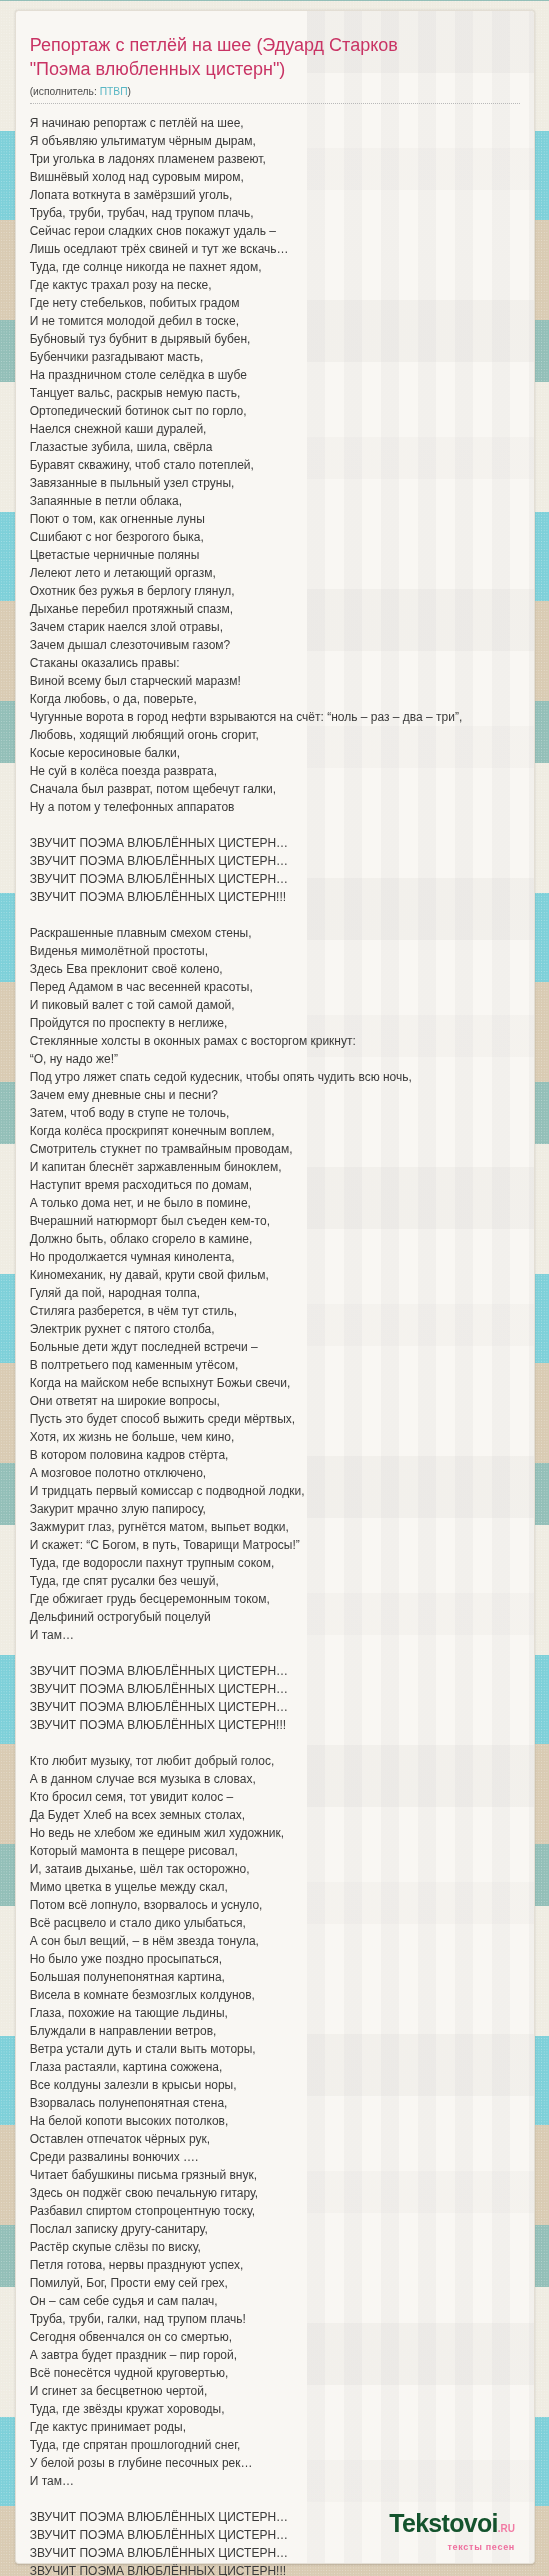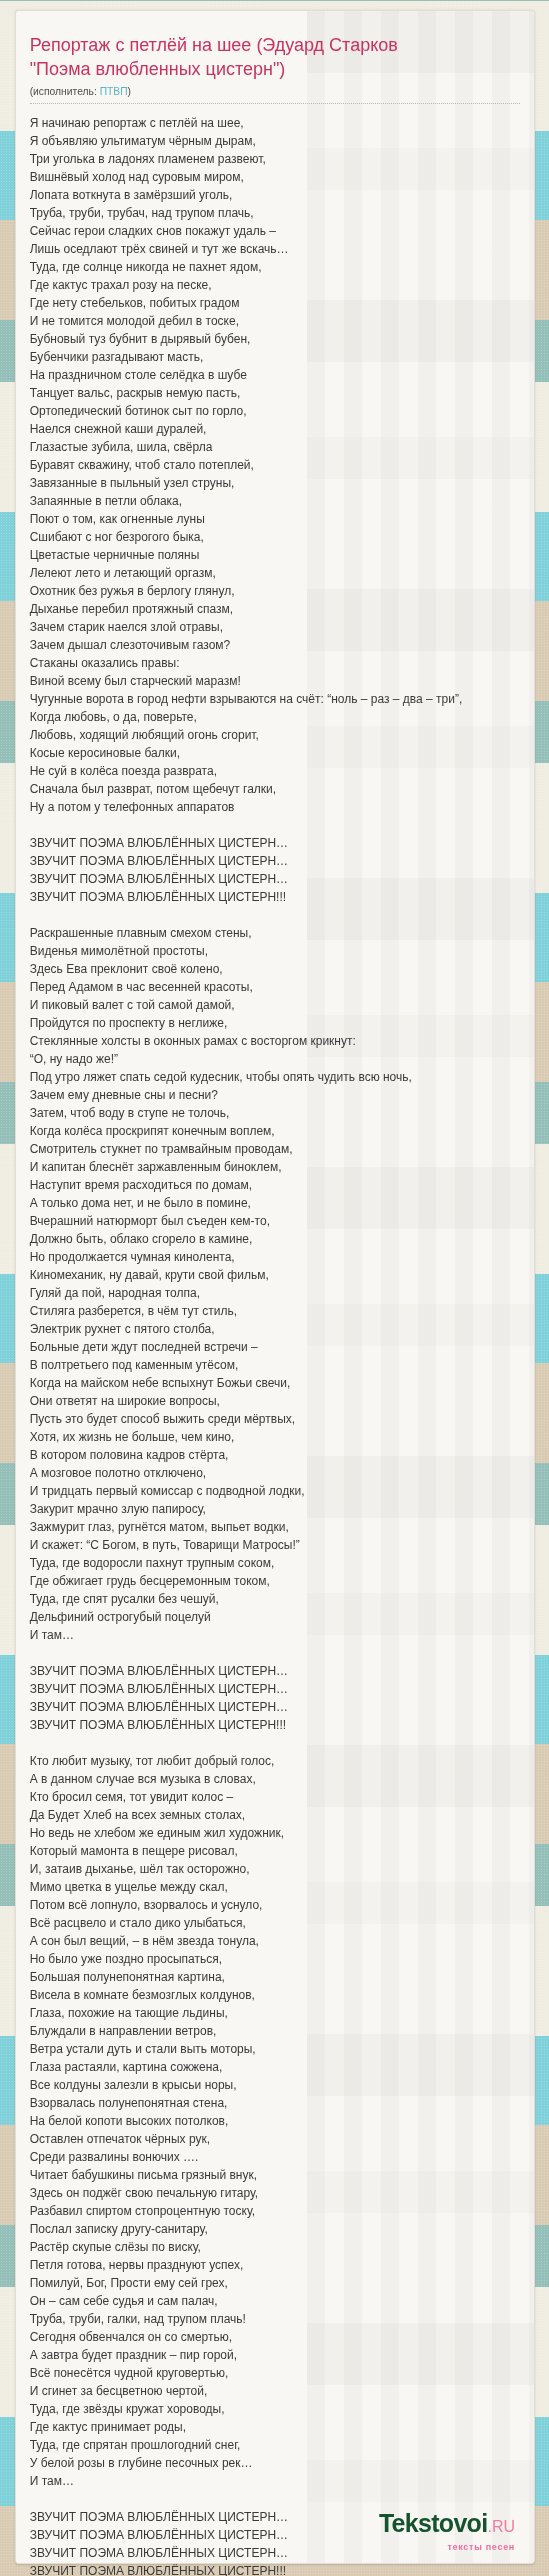--- a/index.html
+++ b/index.html
@@ -46,21 +46,21 @@
   }
   .stanza{margin:0 12px 18px 0;}
   .line{white-space:nowrap;height:18px;}
   .logo{
     position:absolute;right:19px;bottom:11px;text-align:right;line-height:1;
     cursor:pointer;
   }
   .logo-main{
     font-size:25px;font-weight:bold;color:#14532d;letter-spacing:-0.7px;
   }
-  .logo-tld{font-size:16px;font-weight:normal;color:#f27ba4;}
+  .logo-tld{font-size:10px;font-weight:bold;color:#f27ba4;}
   .logo-tagline{
     font-size:9px;font-weight:bold;color:#ef6e9e;margin-top:7px;letter-spacing:0.7px;
   }
 </style>
 </head>
 <body>
 
 <div class="card">
   <div class="ghost"></div>
 
@@ -97,22 +97,22 @@
         <div class="line">Поют о том, как огненные луны</div>
         <div class="line">Сшибают с ног безрогого быка,</div>
         <div class="line">Цветастые черничные поляны</div>
         <div class="line">Лелеют лето и летающий оргазм,</div>
         <div class="line">Охотник без ружья в берлогу глянул,</div>
         <div class="line">Дыханье перебил протяжный спазм,</div>
         <div class="line">Зачем старик наелся злой отравы,</div>
         <div class="line">Зачем дышал слезоточивым газом?</div>
         <div class="line">Стаканы оказались правы:</div>
         <div class="line">Виной всему был старческий маразм!</div>
+        <div class="line">Когда любовь, о да, поверьте,</div>
         <div class="line">Чугунные ворота в город нефти взрываются на счёт: “ноль – раз – два – три”,</div>
-        <div class="line">Когда любовь, о да, поверьте,</div>
         <div class="line">Любовь, ходящий любящий огонь сгорит,</div>
         <div class="line">Косые керосиновые балки,</div>
         <div class="line">Не суй в колёса поезда разврата,</div>
         <div class="line">Сначала был разврат, потом щебечут галки,</div>
         <div class="line">Ну а потом у телефонных аппаратов</div>
       </div>
       <div class="stanza">
         <div class="line">ЗВУЧИТ ПОЭМА ВЛЮБЛЁННЫХ ЦИСТЕРН…</div>
         <div class="line">ЗВУЧИТ ПОЭМА ВЛЮБЛЁННЫХ ЦИСТЕРН…</div>
         <div class="line">ЗВУЧИТ ПОЭМА ВЛЮБЛЁННЫХ ЦИСТЕРН…</div>
@@ -148,22 +148,22 @@
         <div class="line">Они ответят на широкие вопросы,</div>
         <div class="line">Пусть это будет способ выжить среди мёртвых,</div>
         <div class="line">Хотя, их жизнь не больше, чем кино,</div>
         <div class="line">В котором половина кадров стёрта,</div>
         <div class="line">А мозговое полотно отключено,</div>
         <div class="line">И тридцать первый комиссар с подводной лодки,</div>
         <div class="line">Закурит мрачно злую папиросу,</div>
         <div class="line">Зажмурит глаз, ругнётся матом, выпьет водки,</div>
         <div class="line">И скажет: “С Богом, в путь, Товарищи Матросы!”</div>
         <div class="line">Туда, где водоросли пахнут трупным соком,</div>
+        <div class="line">Туда, где спят русалки без чешуй,</div>
         <div class="line">Где обжигает грудь бесцеремонным током,</div>
-        <div class="line">Туда, где спят русалки без чешуй,</div>
         <div class="line">Дельфиний острогубый поцелуй</div>
         <div class="line">И там…</div>
       </div>
       <div class="stanza">
         <div class="line">ЗВУЧИТ ПОЭМА ВЛЮБЛЁННЫХ ЦИСТЕРН…</div>
         <div class="line">ЗВУЧИТ ПОЭМА ВЛЮБЛЁННЫХ ЦИСТЕРН…</div>
         <div class="line">ЗВУЧИТ ПОЭМА ВЛЮБЛЁННЫХ ЦИСТЕРН…</div>
         <div class="line">ЗВУЧИТ ПОЭМА ВЛЮБЛЁННЫХ ЦИСТЕРН!!!</div>
       </div>
       <div class="stanza">

